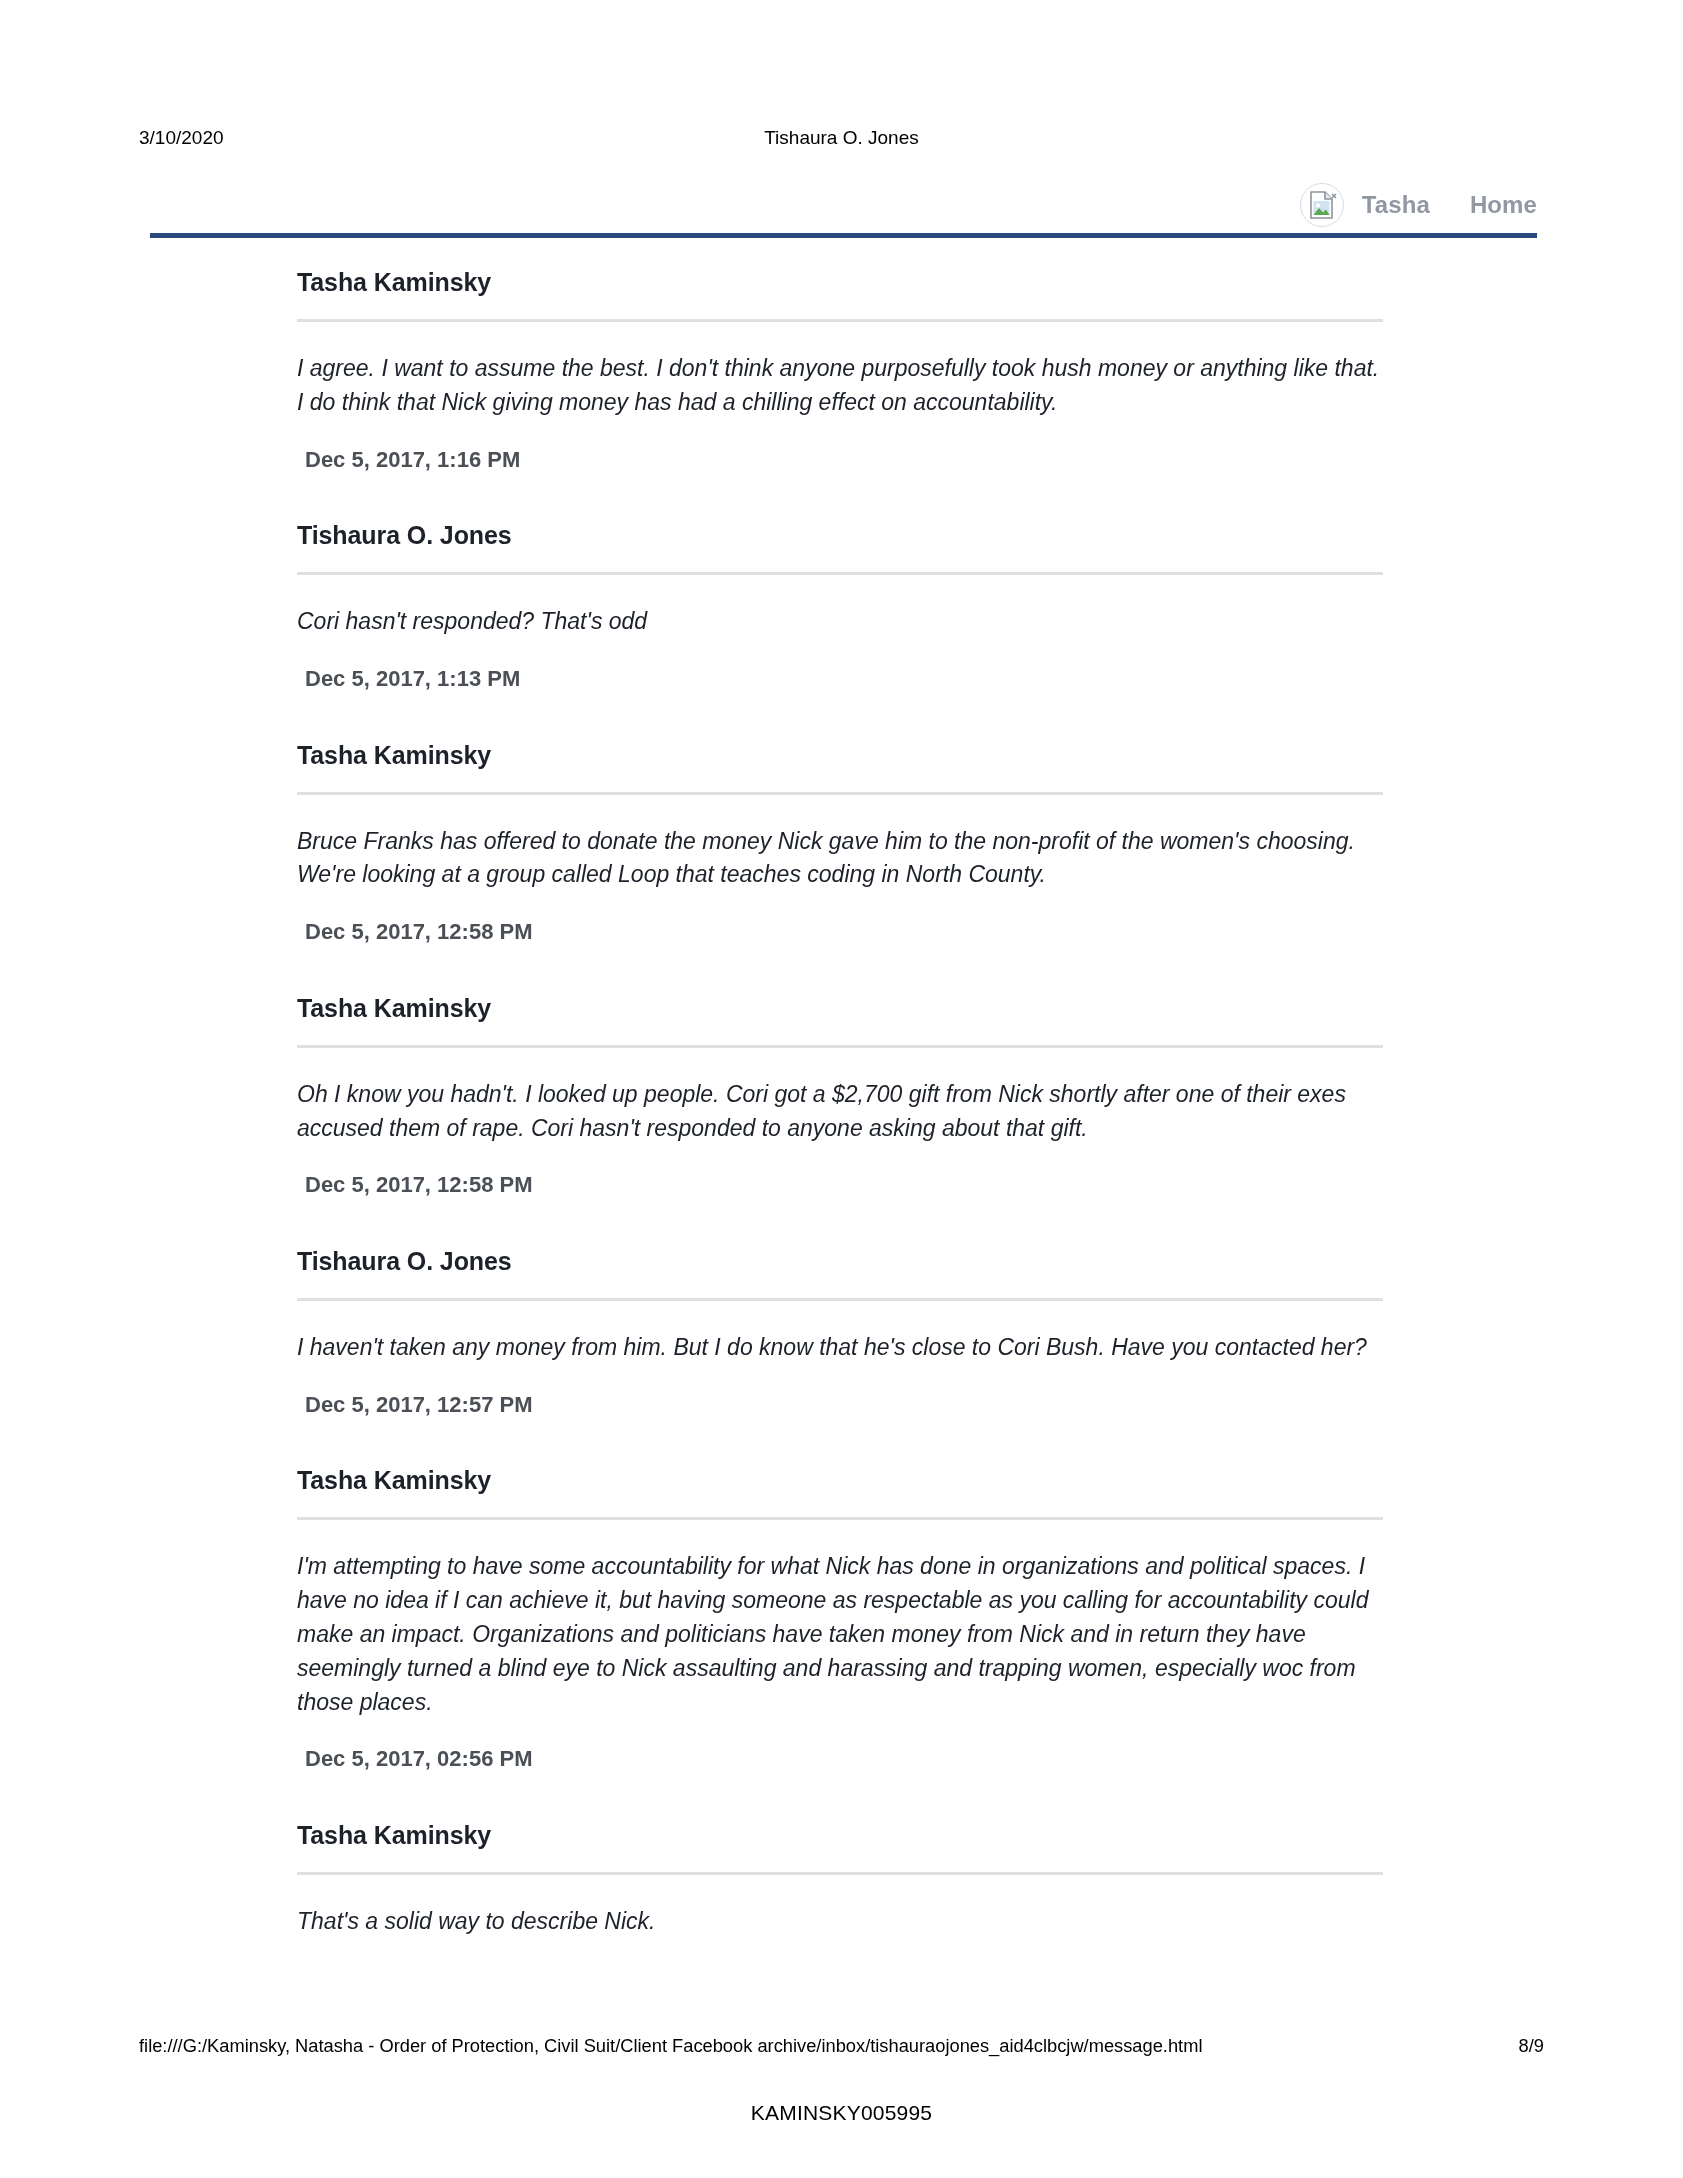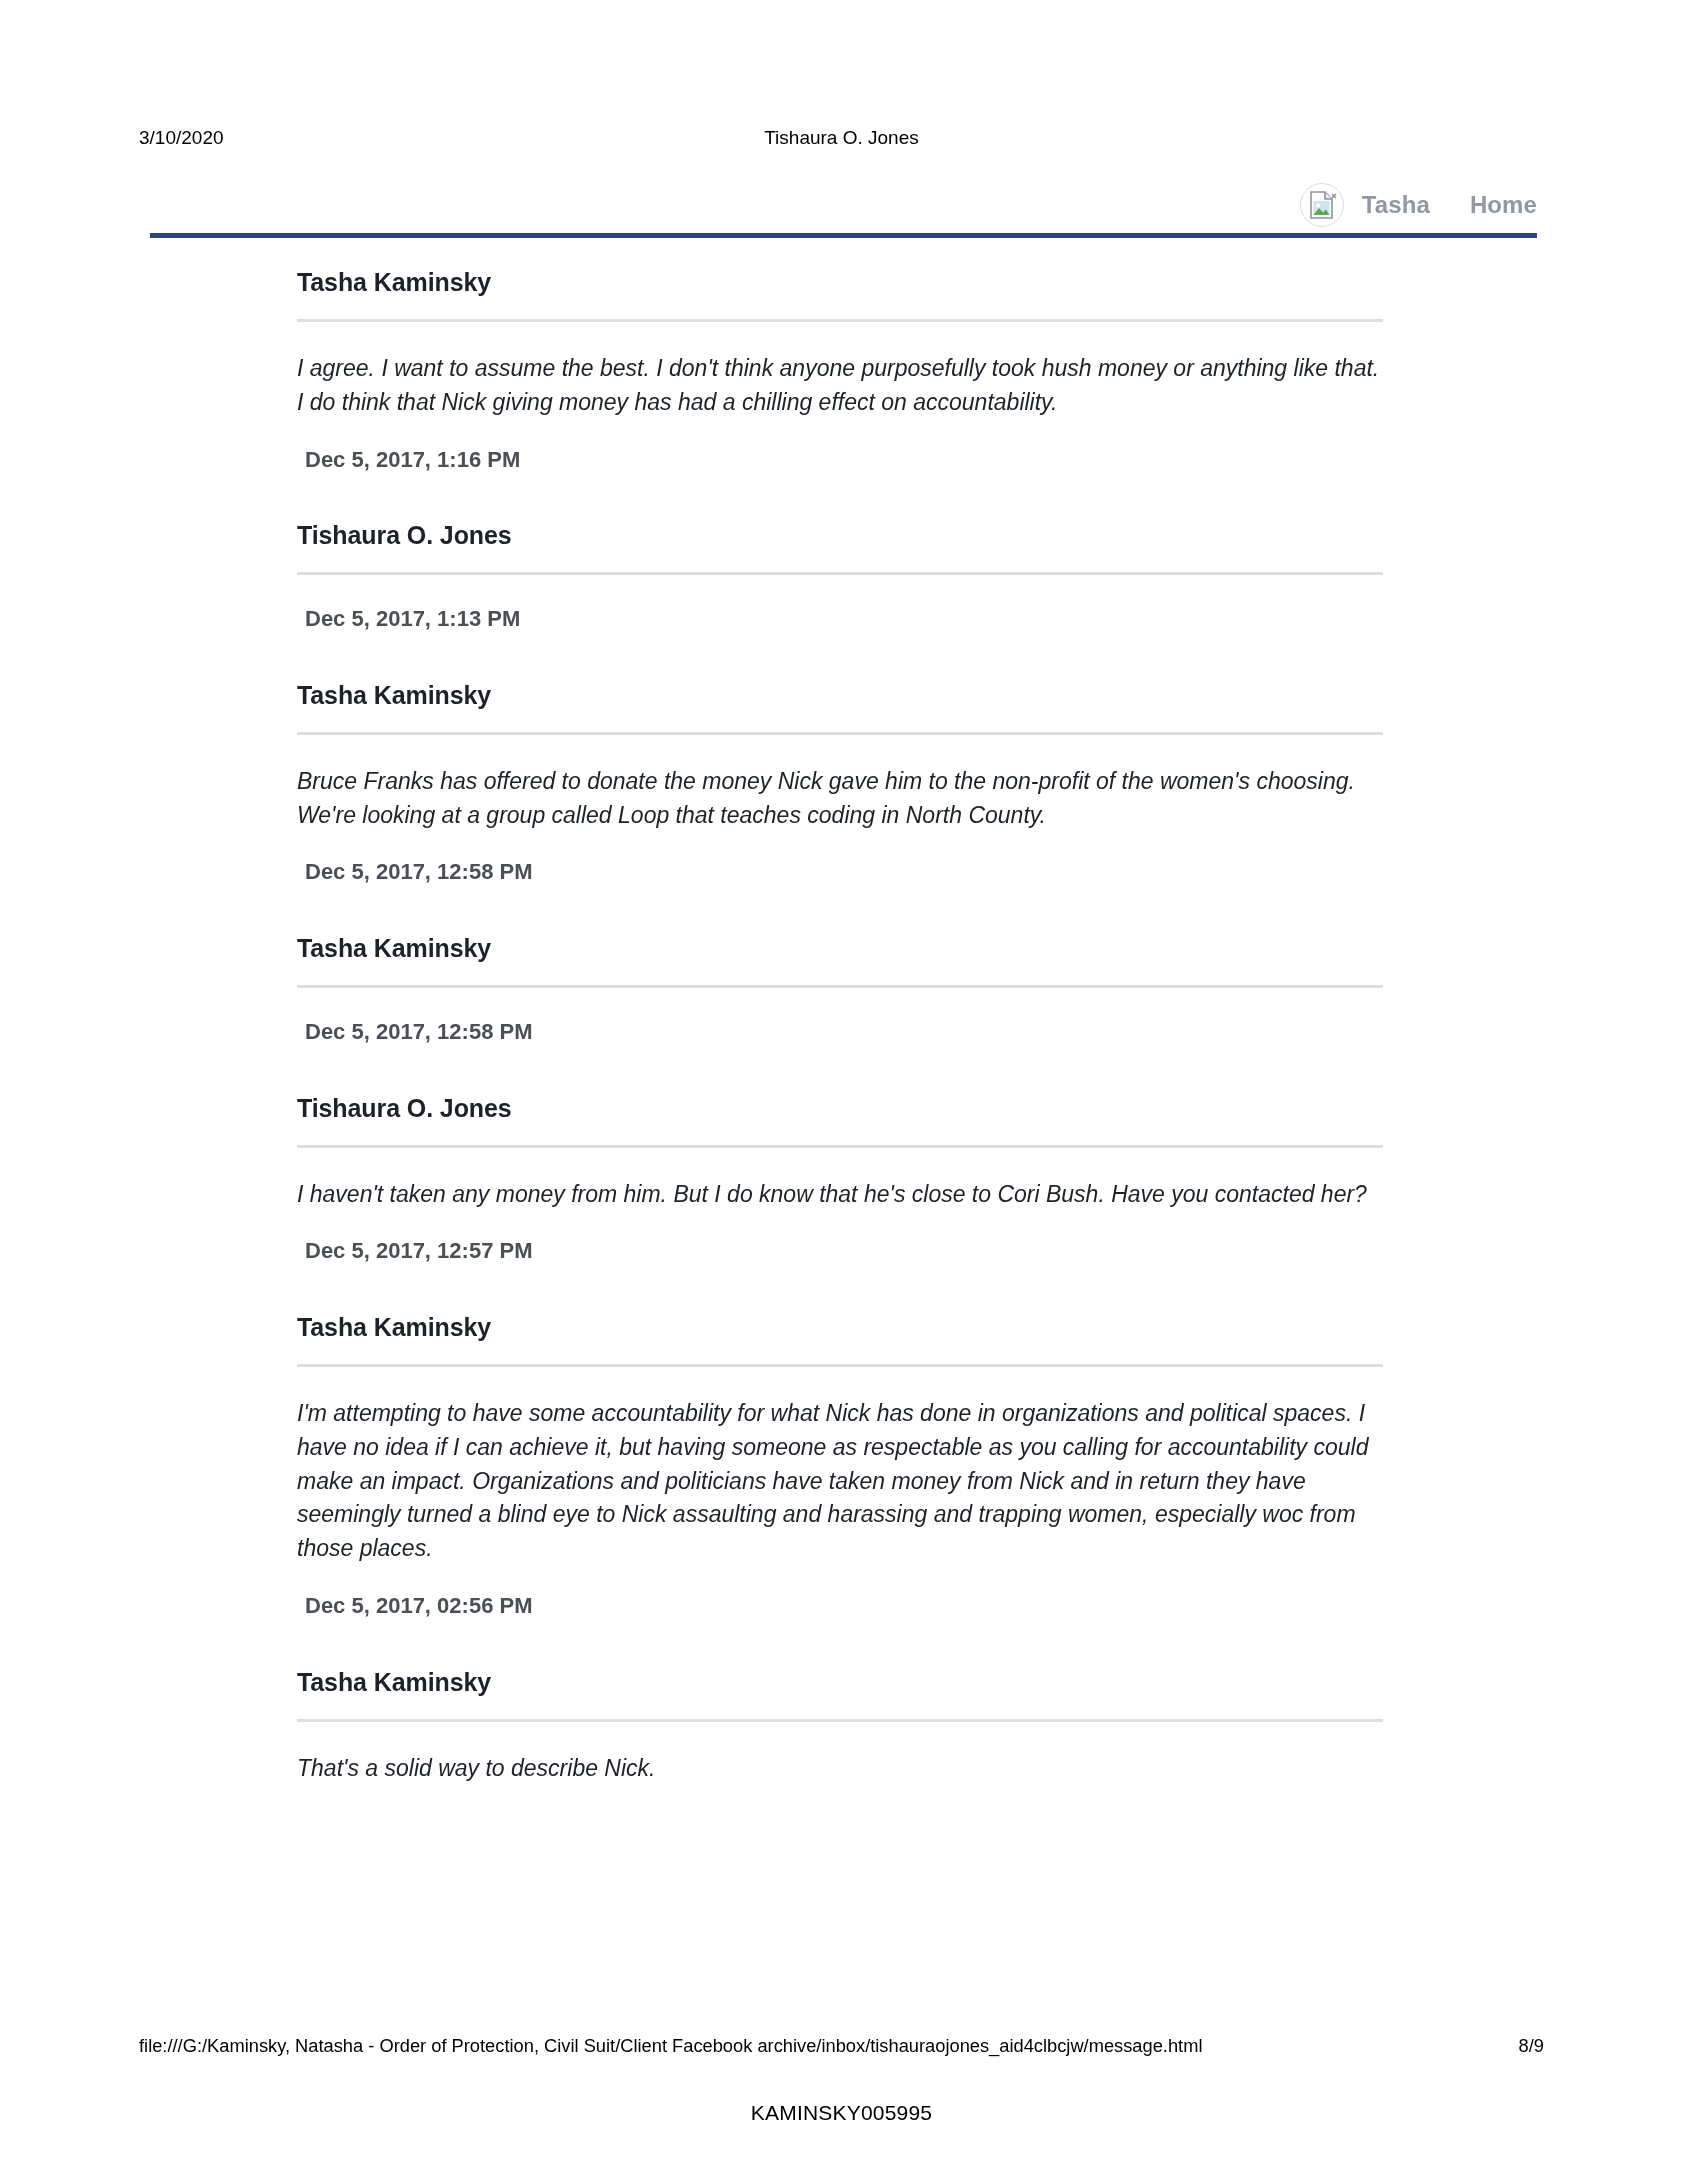--- a/index.html
+++ b/index.html
@@ -191,33 +191,35 @@
   <div class="msg">
     <div class="msg-author">Tasha Kaminsky</div>
     <div class="msg-rule"></div>
     <div class="msg-body">I agree. I want to assume the best. I don't think anyone purposefully took hush money or anything like that. I do think that Nick giving money has had a chilling effect on accountability.</div>
     <div class="msg-time">Dec 5, 2017, 1:16 PM</div>
   </div>
 
   <div class="msg">
     <div class="msg-author">Tishaura O. Jones</div>
     <div class="msg-rule"></div>
+    <div class="msg-body">Cori hasn't responded? That's odd</div>
     <div class="msg-time">Dec 5, 2017, 1:13 PM</div>
   </div>
 
   <div class="msg">
     <div class="msg-author">Tasha Kaminsky</div>
     <div class="msg-rule"></div>
     <div class="msg-body">Bruce Franks has offered to donate the money Nick gave him to the non-profit of the women's choosing. We're looking at a group called Loop that teaches coding in North County.</div>
     <div class="msg-time">Dec 5, 2017, 12:58 PM</div>
   </div>
 
   <div class="msg">
     <div class="msg-author">Tasha Kaminsky</div>
     <div class="msg-rule"></div>
+    <div class="msg-body">Oh I know you hadn't. I looked up people. Cori got a $2,700 gift from Nick shortly after one of their exes accused them of rape. Cori hasn't responded to anyone asking about that gift.</div>
     <div class="msg-time">Dec 5, 2017, 12:58 PM</div>
   </div>
 
   <div class="msg">
     <div class="msg-author">Tishaura O. Jones</div>
     <div class="msg-rule"></div>
     <div class="msg-body">I haven't taken any money from him. But I do know that he's close to Cori Bush. Have you contacted her?</div>
     <div class="msg-time">Dec 5, 2017, 12:57 PM</div>
   </div>
 

